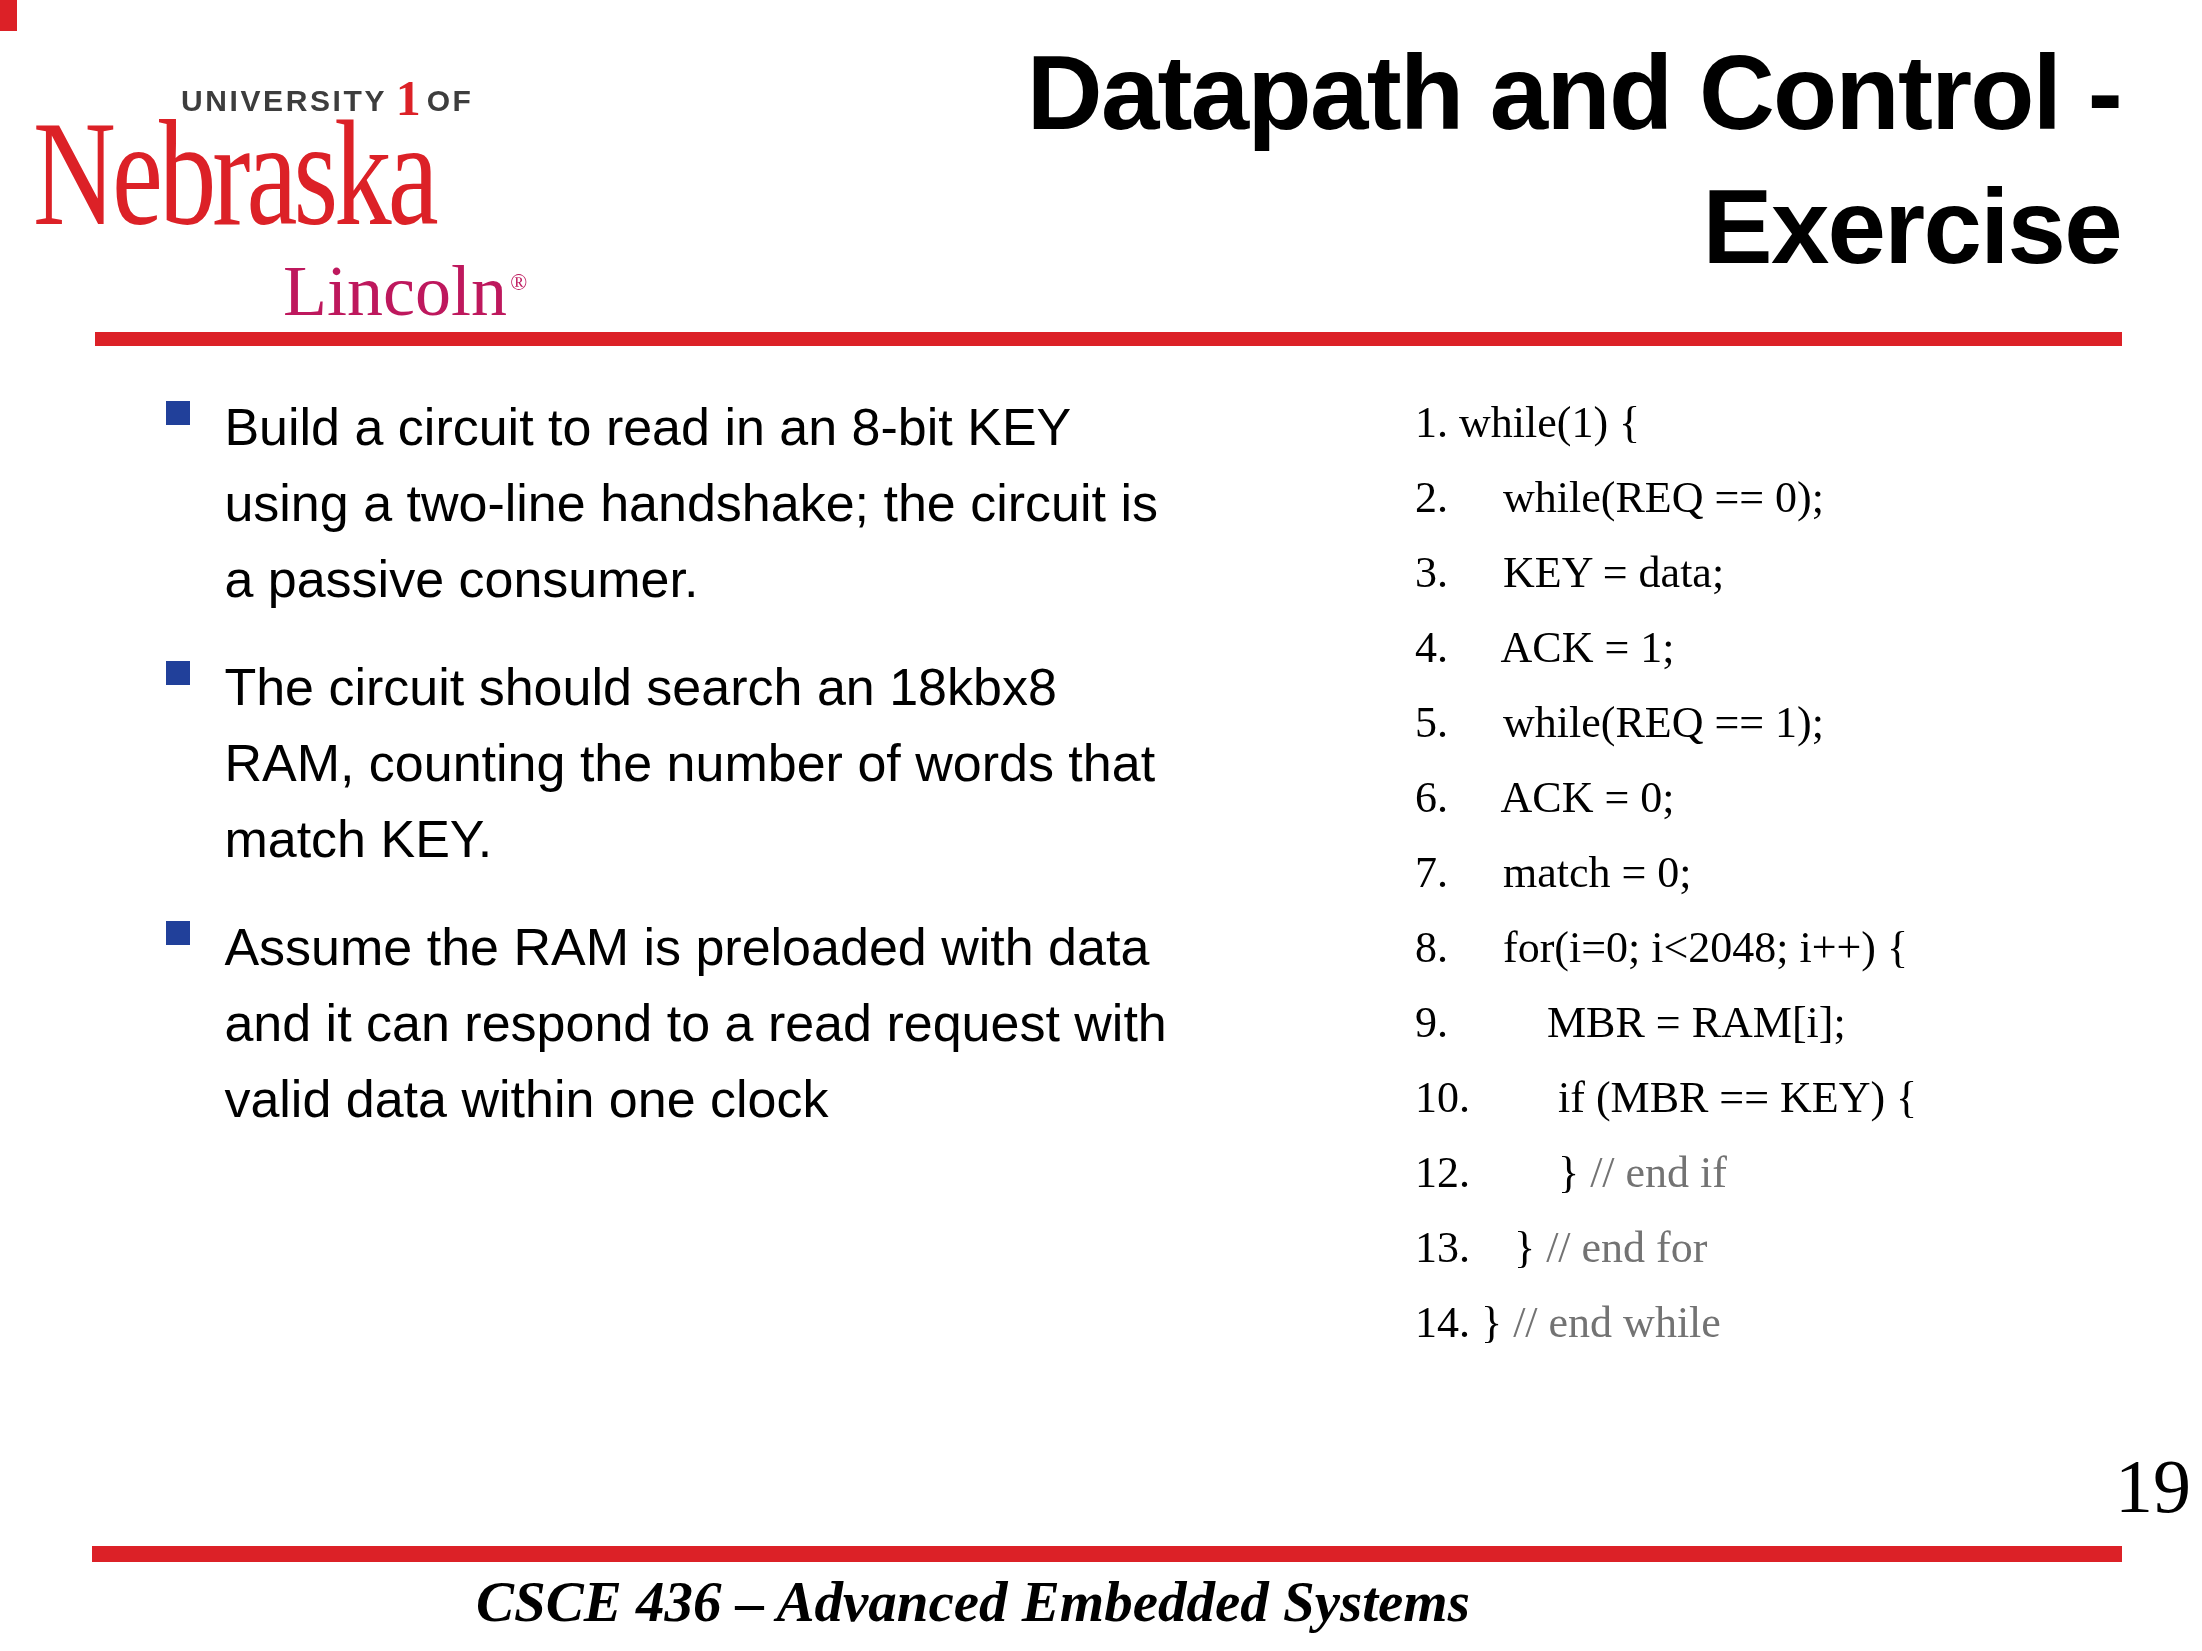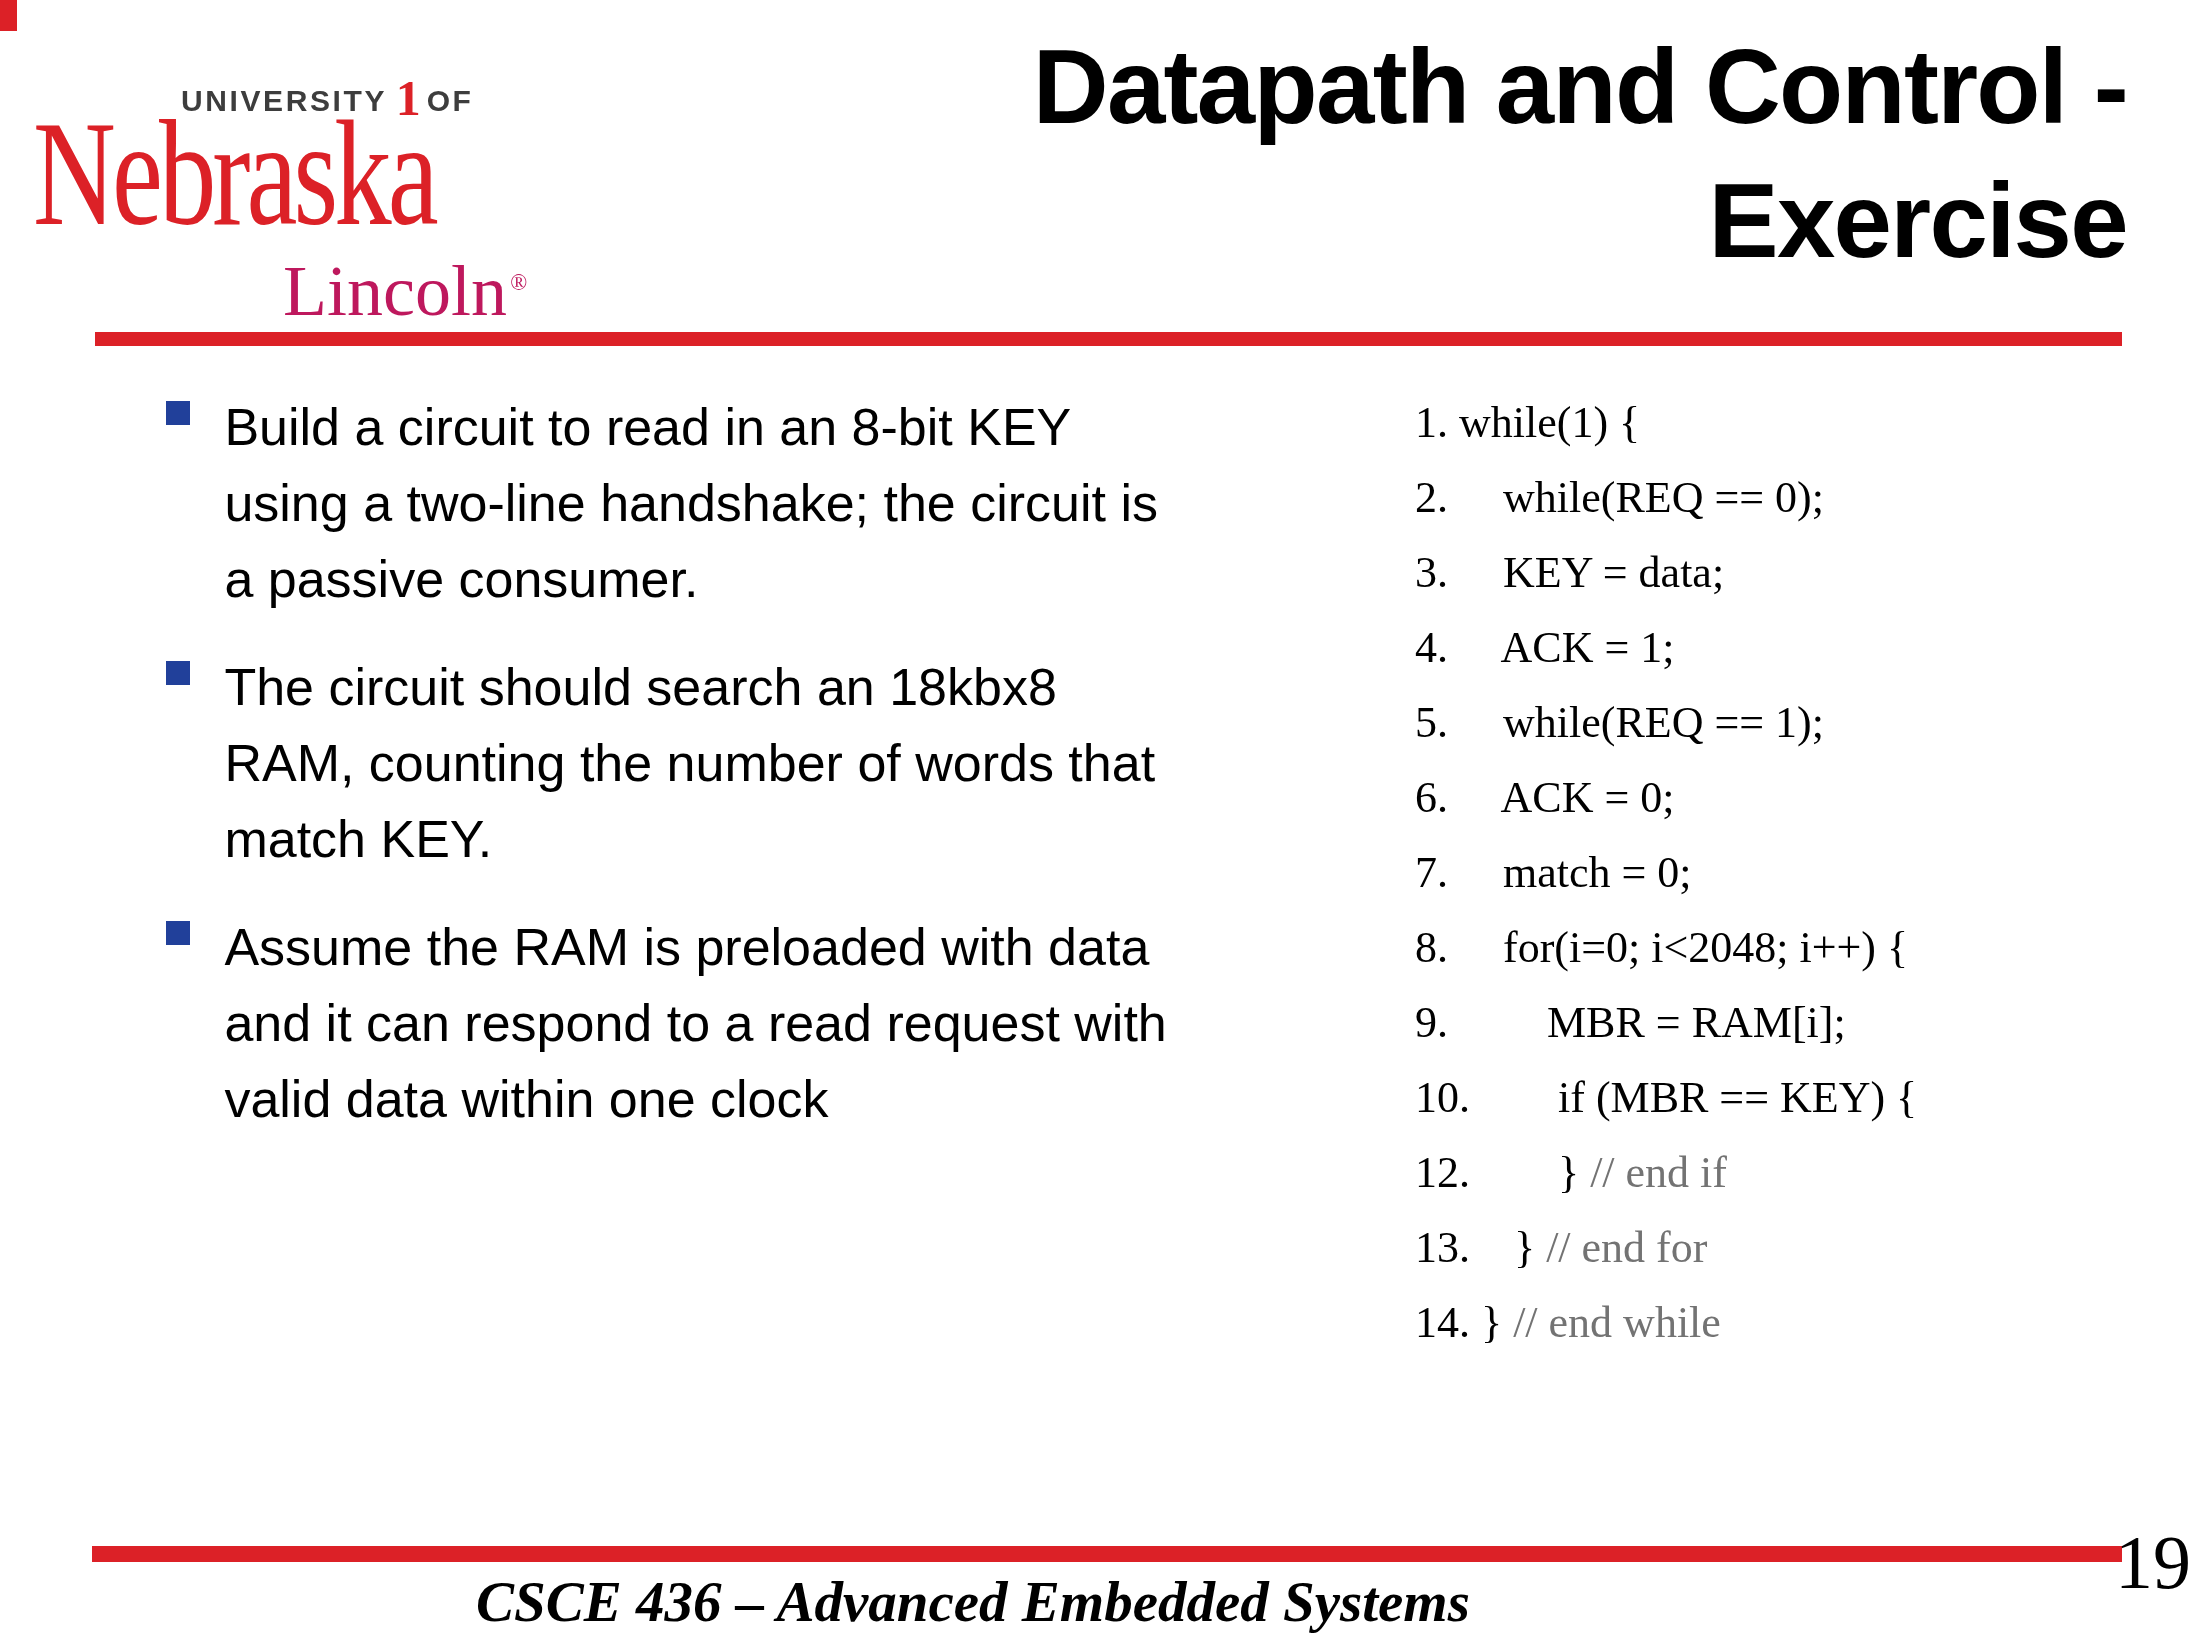--- a/index.html
+++ b/index.html
@@ -18,21 +18,21 @@
   .logo-nebraska{position:absolute;left:0;top:31px;color:#DC2127;
                  font-family:"Liberation Serif",serif;font-size:151px;line-height:1;
                  letter-spacing:-5.2px;transform:scaleX(0.76);transform-origin:left top;
                  white-space:nowrap;}
   .logo-lincoln{position:absolute;left:250px;top:188px;color:#be185d;
                 font-family:"Liberation Serif",serif;font-size:72px;line-height:1;
                 white-space:nowrap;}
   .logo-reg{font-size:22.4px;vertical-align:super;margin-left:3.4px;}
 
   
-  .title{position:absolute;top:17px;right:73px;margin:3px;text-align:right;
+  .title{position:absolute;top:17px;right:73px;margin:9px;text-align:right;
          font-size:105px;line-height:1.28;font-weight:bold;letter-spacing:-1.7px;
          white-space:pre-line;}
 
   
   .rule{position:absolute;background:#DC2127;}
   .rule-top{left:95px;top:332px;width:2027px;height:13.8px;}
   .rule-bottom{left:92px;top:1546px;width:2030px;height:15.5px;}
 
   
   .bullets{position:absolute;left:163px;top:379px;width:1222px;}
@@ -45,21 +45,21 @@
   .code{position:absolute;left:1415px;top:385px;
         font-family:"Liberation Serif",serif;font-size:44px;line-height:75px;}
   .code-line{white-space:pre;}
   .code-text{white-space:pre;}
   .comment{color:#737373;white-space:pre;}
 
   
   .footer-text{position:absolute;left:0;top:1569px;width:1946px;text-align:center;
                font-family:"Liberation Serif",serif;font-weight:bold;font-style:italic;
                font-size:57px;}
-  .page-number{position:absolute;right:12px;top:1524px;z-index:2;
+  .page-number{position:absolute;right:12px;top:1448px;z-index:2;
                font-family:"Liberation Serif",serif;font-size:76px;line-height:1;}
 </style>
 </head>
 <body>
 
 <div class="corner-mark"></div>
 
 <div class="logo">
   <div class="logo-top">
     <span>UNIVERSITY</span>

